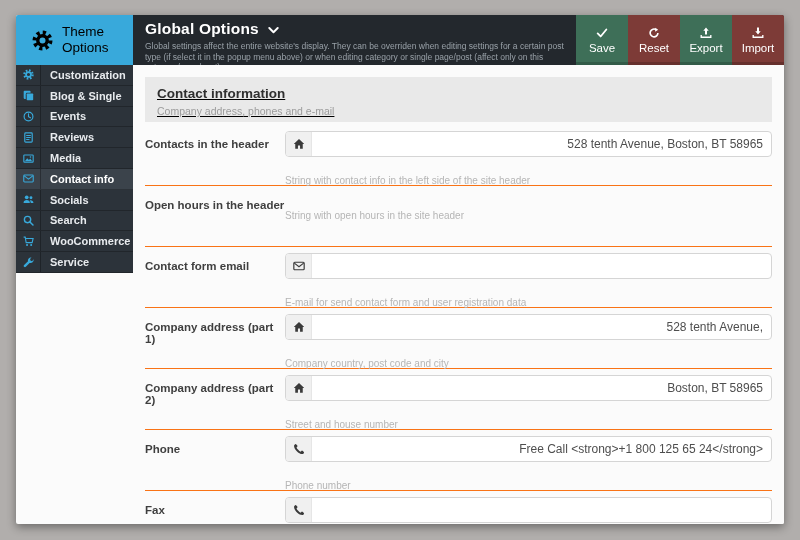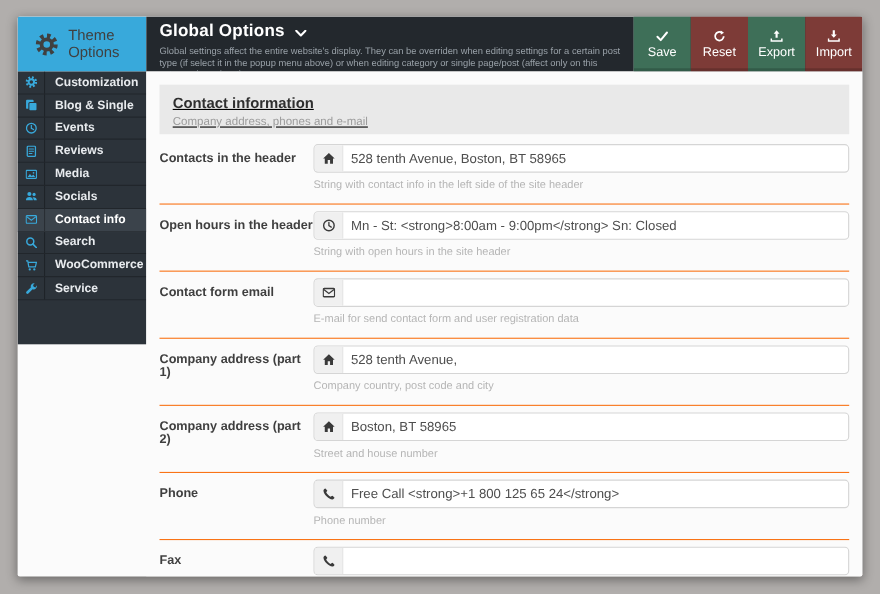--- a/index.html
+++ b/index.html
@@ -12,21 +12,21 @@
   .panel{
     position:absolute; left:16px; top:15px; width:768px; height:509px;
     background:#fbfbfb; box-shadow:0 3px 10px rgba(0,0,0,.4);
     border-radius:2px; overflow:hidden;
   }
   
   .topbar{ display:flex; height:50px; }
   .logo{
     width:117px; flex:none; background:var(--accent,#38a9db);
     display:flex; align-items:center; padding-left:16px; gap:9px;
-    color:#404040; cursor:pointer;
+    color:#000000; cursor:pointer;
   }
   .logo svg{ width:21px; height:21px; }
   .logo-text{ font-size:13.5px; line-height:16px; }
   .topbar-main{
     flex:1; background:#23282d; padding:5px 10px 0 12px; min-width:0;
   }
   .topbar-titlerow{ display:flex; align-items:center; gap:9px; cursor:pointer; }
   .topbar-title{ color:#fff; font-size:15.5px; font-weight:bold; letter-spacing:.2px; }
   .chev{ width:11px; height:7px; color:#fff; margin-top:2px; }
   .topbar-desc{
@@ -36,21 +36,21 @@
   .topbar-actions{ display:flex; flex:none; background:#23282d; }
   .action-btn{
     width:52px; height:50px; border:none; color:#fff; cursor:pointer;
     display:flex; flex-direction:column; align-items:center; justify-content:center;
     gap:3px; font-family:inherit; box-shadow:inset 0 -3px rgba(0,0,0,.18);
   }
   .action-btn svg{ width:12px; height:12px; }
   .action-btn .btn-label{ font-size:11.5px; }
   
   .sidebar{
-    position:absolute; left:0; top:50px; width:117px; height:248px;
+    position:absolute; left:0; top:50px; width:117px; height:208px;
     background:#2c333a;
   }
   .side-item{
     display:flex; align-items:stretch; height:20.8px; cursor:pointer;
     border-bottom:1px solid rgba(0,0,0,.25);
   }
   .side-item.active{ background:#3b434b; }
   .side-icon{
     width:25px; flex:none; display:flex; align-items:center; justify-content:center;
     color:var(--accent,#38a9db); border-right:1px solid rgba(0,0,0,.3);
@@ -88,22 +88,23 @@
   .addon{
     width:26px; flex:none; background:#f0f0f0; color:#3a3a3a;
     display:flex; align-items:center; justify-content:center;
     border-right:1px solid #e6e6e6;
   }
   .addon svg{ width:12px; height:12px; }
   .input-group input{
     flex:1; border:none; outline:none; background:transparent;
     font-family:inherit; font-size:12px; color:#4e4e4e; padding:0 8px 0 7px;
     min-width:0;
-  }
-  .fhelp{ margin-top:6px; font-size:10px; color:#b5b5b5; }
+    text-align:right;
+  }
+  .fhelp{ margin-top:18px; font-size:10px; color:#b5b5b5; }
 </style>
 </head>
 <body style="background: rgb(177, 174, 172);">
 
 <svg width="0" height="0" style="position:absolute">
   <defs>
     <symbol id="i-gear" viewBox="0 0 16 16">
       <circle cx="8" cy="8" r="6" fill="none" stroke="currentColor" stroke-width="3.2" stroke-dasharray="2.4 2.31"></circle>
       <circle cx="8" cy="8" r="3.6" fill="none" stroke="currentColor" stroke-width="2.6"></circle>
     </symbol>
@@ -256,35 +257,35 @@
       <span class="side-label">Reviews</span>
     </div>
     <div class="side-item">
       <span class="side-icon">
           <svg>
             <use href="#i-image"></use>
           </svg>
         </span>
       <span class="side-label">Media</span>
     </div>
+    <div class="side-item active">
+      <span class="side-icon">
+          <svg>
+            <use href="#i-envelope"></use>
+          </svg>
+        </span>
+      <span class="side-label">Contact info</span>
+    </div>
     <div class="side-item">
       <span class="side-icon">
           <svg>
             <use href="#i-users"></use>
           </svg>
         </span>
       <span class="side-label">Socials</span>
-    </div>
-    <div class="side-item active">
-      <span class="side-icon">
-          <svg>
-            <use href="#i-envelope"></use>
-          </svg>
-        </span>
-      <span class="side-label">Contact info</span>
     </div>
     <div class="side-item">
       <span class="side-icon">
           <svg>
             <use href="#i-search"></use>
           </svg>
         </span>
       <span class="side-label">Search</span>
     </div>
     <div class="side-item">
@@ -324,28 +325,20 @@
               </span>
             <input type="text" value="528 tenth Avenue, Boston, BT 58965" style="">
           </div>
           <div class="fhelp">String with contact info in the left side of the site header</div>
         </div>
       </div>
 
       <div class="frow">
         <div class="flabel">Open hours in the header</div>
         <div class="fcontrol">
-          <div class="input-group">
-            <span class="addon">
-                <svg>
-                  <use href="#i-clock"></use>
-                </svg>
-              </span>
-            <input type="text" value="Mn - St: &lt;strong&gt;8:00am - 9:00pm&lt;/strong&gt; Sn: Closed" style="">
-          </div>
           <div class="fhelp">String with open hours in the site header</div>
         </div>
       </div>
 
       <div class="frow">
         <div class="flabel">Contact form email</div>
         <div class="fcontrol">
           <div class="input-group">
             <span class="addon">
                 <svg>

